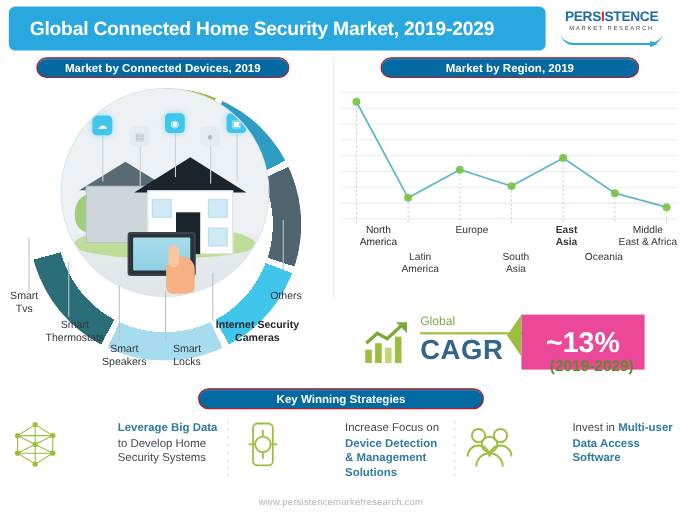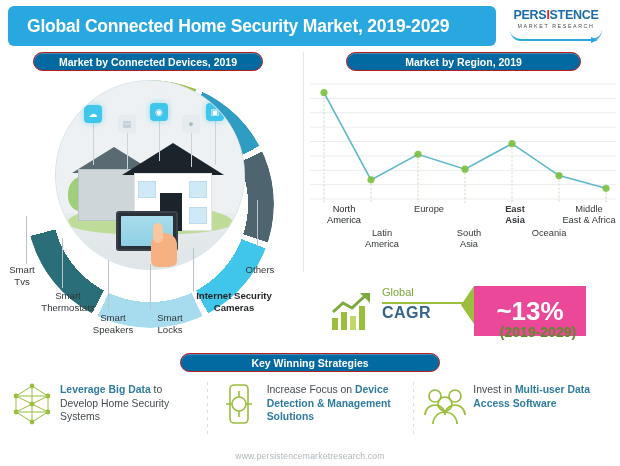--- a/index.html
+++ b/index.html
@@ -238,21 +238,21 @@
   .cagr-global {
     position:absolute; left:52px; top:2px;
     font-size:11px; color:#7ba93c;
   }
   .cagr-rule {
     position:absolute; left:52px; top:18px; width:150px; height:2px;
     background:#9bbe3c;
   }
   .cagr-word {
     position:absolute; left:52px; top:20px;
-    font-size:16px; font-weight:bold; color:#33658a;
+    font-size:25px; font-weight:bold; color:#33658a;
     letter-spacing:.5px;
   }
   .cagr-chip {
     position:absolute; left:144px; top:2px;
     width:112px; height:50px; background:#ec4899;
     display:flex; align-items:center; justify-content:center;
   }
   .cagr-chip:before{
     content:""; position:absolute; left:-13px; top:0;
     border-top:19px solid transparent; border-bottom:19px solid transparent;
@@ -271,20 +271,21 @@
   }
   .strat-row {
     position:absolute; left:0; top:378px;
     width:620px; height:62px;
     display:flex;
   }
   .strat {
     flex:1; display:flex; align-items:flex-start;
     padding: 2px 6px 0 10px;
     position:relative;
+    gap:47px;
   }
   .strat + .strat:before {
     content:""; position:absolute; left:0; top:4px;
     width:1px; height:52px;
     background: repeating-linear-gradient(#d8dee1 0 3px, transparent 3px 7px);
   }
   .strat-icon { width:44px; height:44px; flex:0 0 44px; margin-top:2px; }
   .strat-text {
     font-size:10.4px; line-height:13.5px; color:#444a4e;
     padding-left:6px; padding-top:3px;

